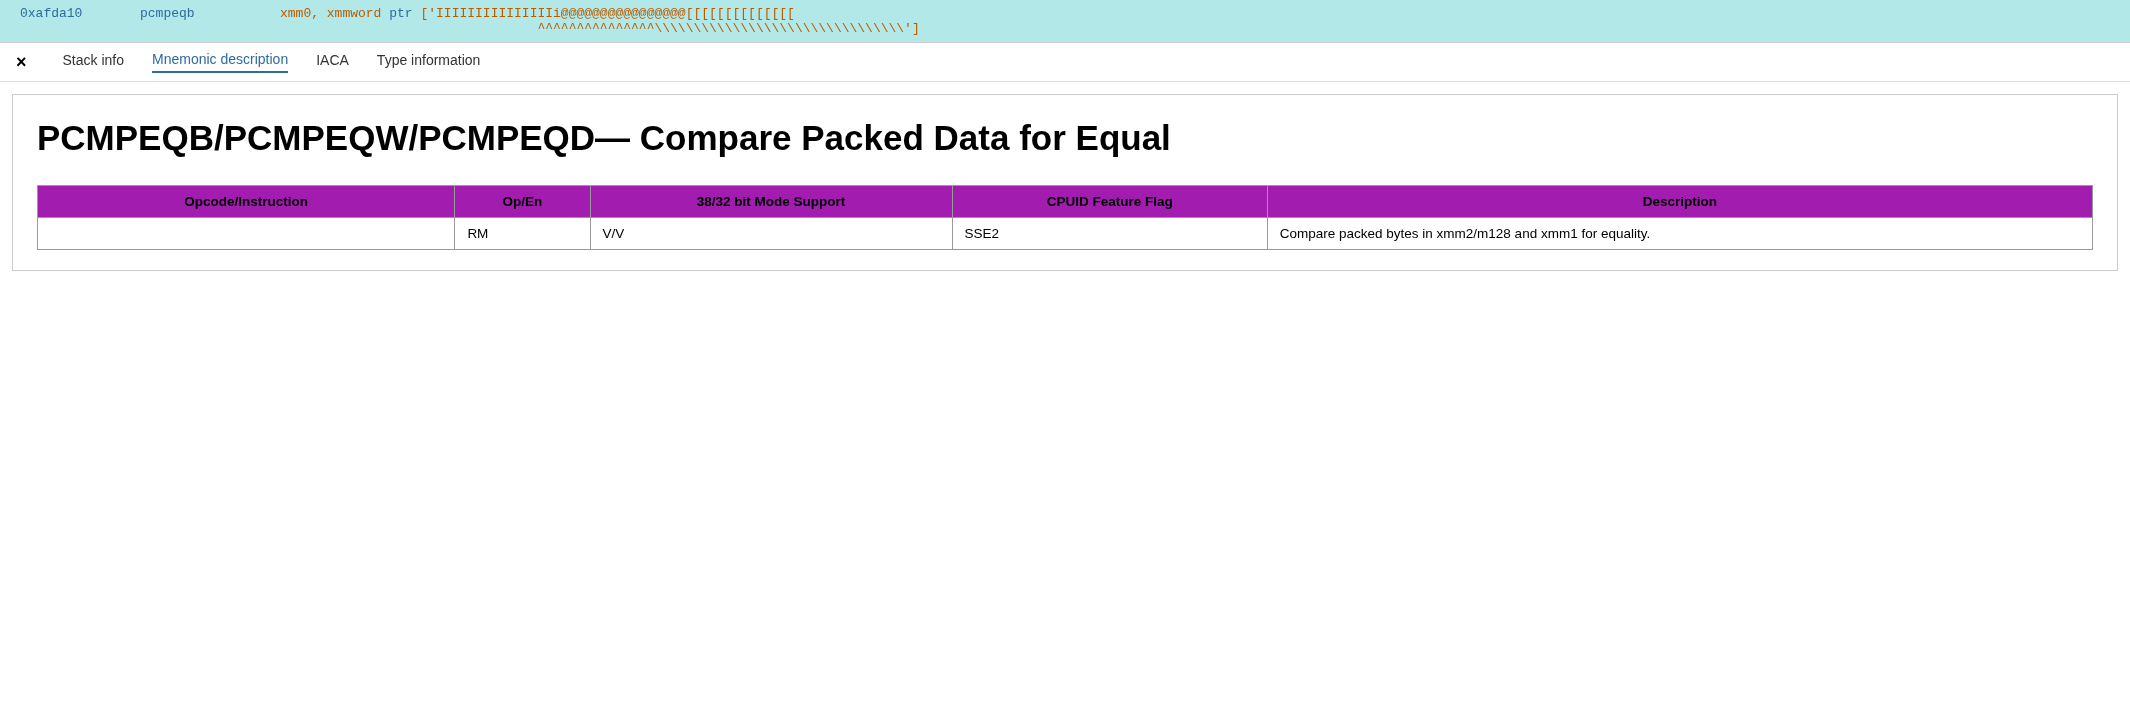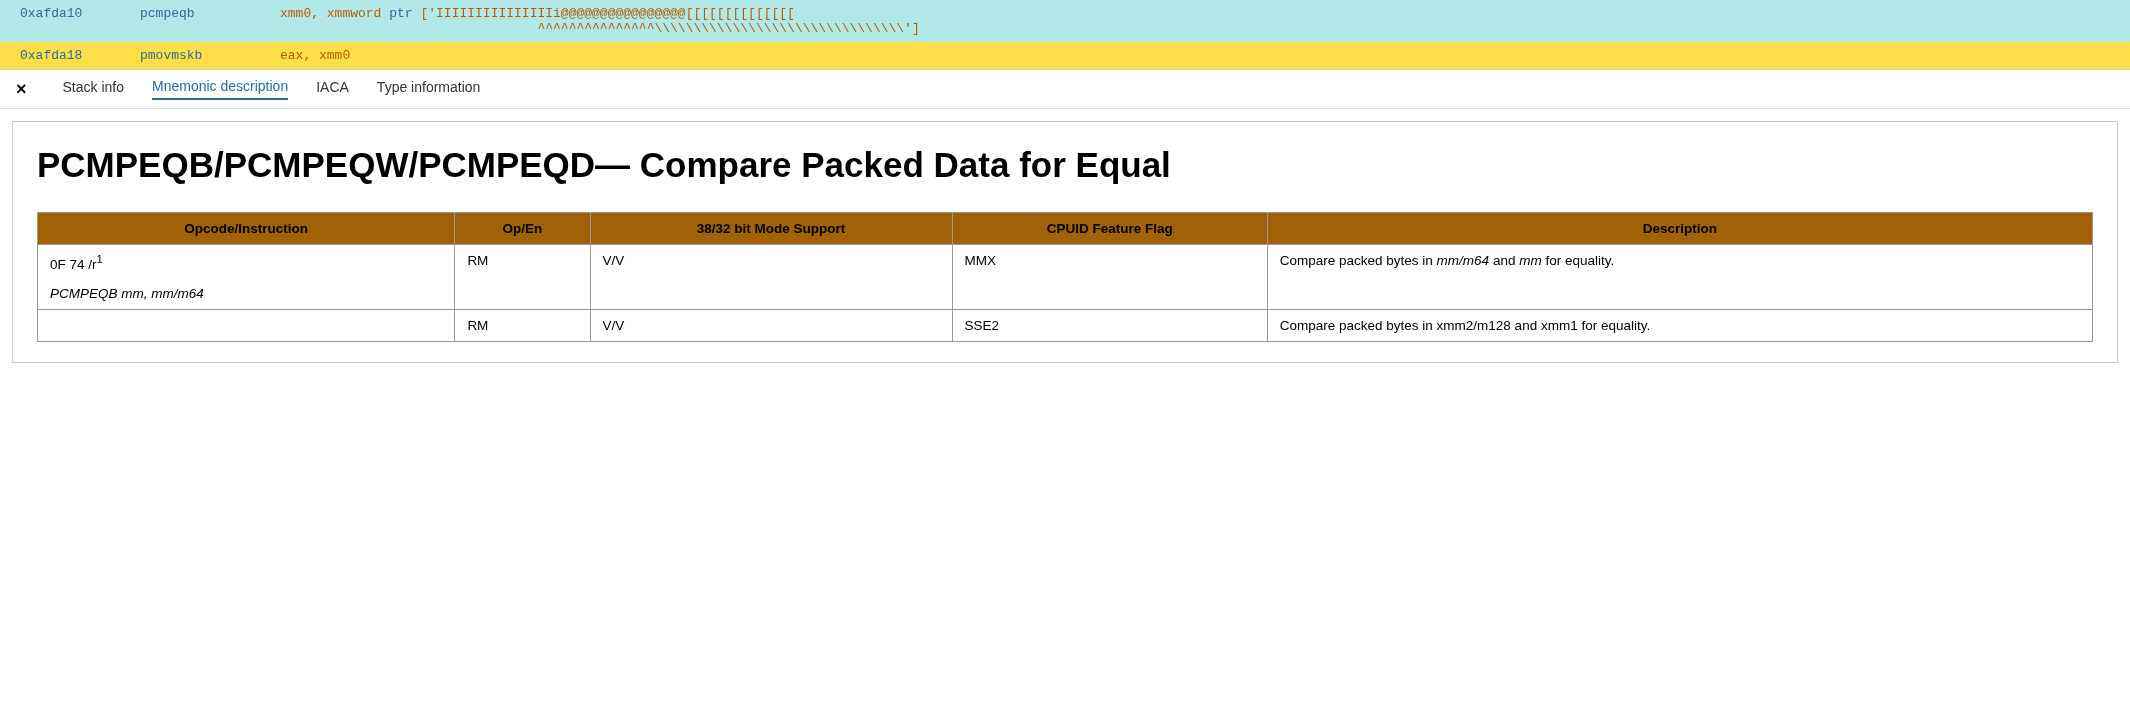--- a/index.html
+++ b/index.html
@@ -85,21 +85,21 @@
       font-size: 13.5px;
     }
     .instruction-table th, .instruction-table td {
       border: 1px solid #999;
       padding: 8px 12px;
       vertical-align: top;
     }
     .instruction-table th {
       font-weight: bold;
       text-align: center;
-      background: #a16207;
+      background: #a21caf;
     }
     .instruction-table td {
       background: #fff;
     }
     .instruction-table td.opcode-cell {
       min-width: 200px;
     }
     .instruction-table td .opcode-line {
       font-size: 13.5px;
     }
@@ -114,25 +114,20 @@
 <body>
 
 <div class="code-area">
   <div class="code-row highlighted">
     <span class="code-addr">0xafda10</span>
     <span class="code-mnem">pcmpeqb</span>
     <span class="code-ops">
       <span>xmm0, xmmword </span><span class="kw">ptr</span><span> ['IIIIIIIIIIIIIIIi@@@@@@@@@@@@@@@@[[[[[[[[[[[[[[<br>&nbsp;&nbsp;&nbsp;&nbsp;&nbsp;&nbsp;&nbsp;&nbsp;&nbsp;&nbsp;&nbsp;&nbsp;&nbsp;&nbsp;&nbsp;&nbsp;&nbsp;&nbsp;&nbsp;&nbsp;&nbsp;&nbsp;&nbsp;&nbsp;&nbsp;&nbsp;&nbsp;&nbsp;&nbsp;&nbsp;&nbsp;&nbsp;&nbsp;^^^^^^^^^^^^^^^\\\\\\\\\\\\\\\\\\\\\\\\\\\\\\\\']</span>
     </span>
   </div>
-  <div class="code-row">
-    <span class="code-addr">0xafda18</span>
-    <span class="code-mnem">pmovmskb</span>
-    <span class="code-ops">eax, xmm0</span>
-  </div>
 </div>
 
 <div class="tab-bar">
   <span class="tab-close">×</span>
   <span class="tab-item">Stack info</span>
   <span class="tab-item active">Mnemonic description</span>
   <span class="tab-item">IACA</span>
   <span class="tab-item">Type information</span>
 </div>
 
@@ -144,31 +139,20 @@
       <tr>
         <th>Opcode/Instruction</th>
         <th>Op/En</th>
         <th>38/32 bit Mode Support</th>
         <th>CPUID Feature Flag</th>
         <th>Description</th>
       </tr>
     </thead>
     <tbody>
       <tr>
-        <td class="opcode-cell">
-          <div class="opcode-line">0F 74 /r<sup>1</sup></div>
-          <br>
-          <div class="opcode-line italic">PCMPEQB <em>mm, mm/m64</em></div>
-        </td>
-        <td>RM</td>
-        <td>V/V</td>
-        <td>MMX</td>
-        <td>Compare packed bytes in <em>mm/m64</em> and <em>mm</em> for equality.</td>
-      </tr>
-      <tr>
         <td class="opcode-cell"></td>
         <td>RM</td>
         <td>V/V</td>
         <td>SSE2</td>
         <td>Compare packed bytes in xmm2/m128 and xmm1 for equality.</td>
       </tr>
     </tbody>
   </table>
 </div>
 

